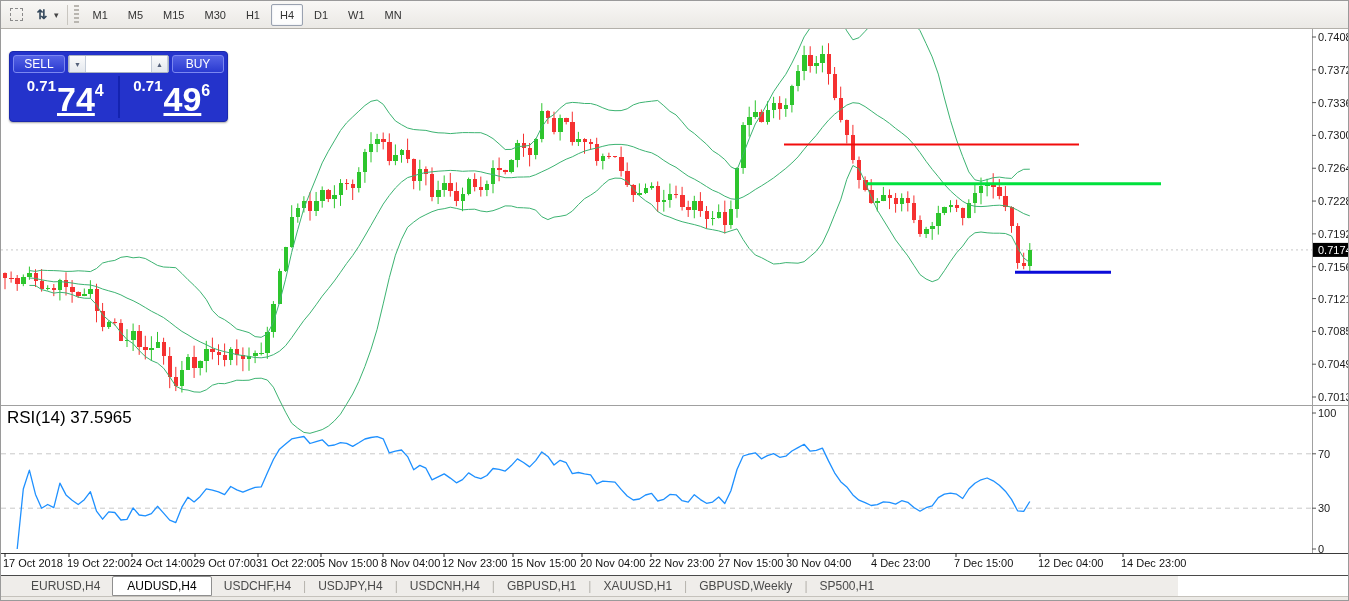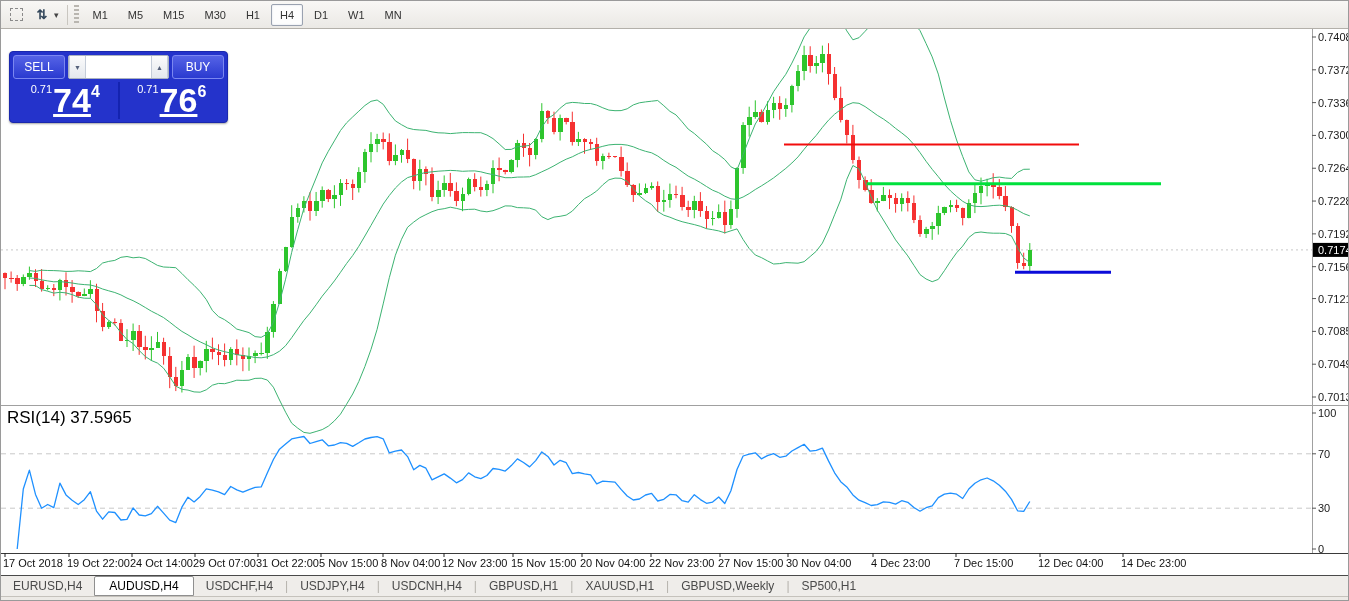--- a/index.html
+++ b/index.html
@@ -17,40 +17,40 @@
   .tf-btn{font-size:11px;color:#333;padding:4px 8px;margin:16px 1px;border:1px solid transparent;border-radius:2px;cursor:default;}
   .tf-btn.active{background:#fdfdfd;border:1px solid #9aa2b0;box-shadow:inset 0 0 2px #d8dde6;}
 
   
   #chart-title{position:absolute;left:10px;top:33px;font-size:12px;color:#000;z-index:5;}
   #chart-title .tri{font-size:9px;margin-right:5px;}
   #chart-title span{margin-right:4px;}
 
   
   #trade-panel{position:absolute;left:8px;top:50px;width:219px;z-index:6;background:#2433cb;border:1px solid #1a28ad;border-radius:4px;padding:3px;box-sizing:border-box;box-shadow:0 1px 2px rgba(0,0,0,.35);}
-  .tp-row1{display:flex;gap:3px;height:24px;}
+  .tp-row1{display:flex;gap:3px;height:18px;}
   .tp-btn{flex:0 0 52px;background:linear-gradient(#5563e6,#2a3ad0);color:#fff;border:1px solid #7b87f0;border-radius:3px;font-size:12px;font-family:"Liberation Sans",sans-serif;padding:0;cursor:pointer;}
   .tp-vol{flex:1;display:flex;background:#fff;border:1px solid #aab2c0;border-radius:2px;overflow:hidden;align-items:stretch;}
   .spin{width:17px;background:linear-gradient(#fbfbfb,#e4e8ee);border:none;border-left:1px solid #c4ccd8;border-right:1px solid #c4ccd8;color:#55617a;font-size:7px;padding:0;cursor:pointer;}
   .tp-vol input{flex:1;border:none;outline:none;text-align:right;padding-right:8px;font-size:13px;color:#000;font-family:"Liberation Sans",sans-serif;min-width:0;margin-top:44px;}
   .tp-row2{display:flex;margin-top:3px;}
   .price-box{flex:1;display:flex;align-items:flex-end;justify-content:center;color:#fff;padding:1px 0 3px;}
   .price-box.left{border-right:2px solid #1423b0;}
-  .p-small{font-size:11px;font-weight:normal;margin:0 1px 21px 0;}
+  .p-small{font-size:15px;font-weight:bold;margin:0 1px 21px 0;}
   .p-big{font-size:34px;font-weight:bold;line-height:.88;text-decoration:underline;}
   .p-sup{font-size:16px;font-weight:bold;position:relative;top:-15px;}
 
   
   #rsi-label{position:absolute;left:6px;top:407px;font-size:17px;color:#000;z-index:5;}
 
   
   #chart-svg{position:absolute;left:0;top:28px;}
 
   
-  #tabs-bar{position:absolute;left:0;top:575px;width:1349px;height:20px;background:#efedea;display:flex;align-items:center;box-sizing:border-box;font-size:12px;color:#4a4a4a;}
+  #tabs-bar{position:absolute;left:0;top:575px;width:1177px;height:20px;background:#efedea;display:flex;align-items:center;padding-left:18px;box-sizing:border-box;font-size:12px;color:#4a4a4a;}
   .tab{padding:2px 12px;cursor:pointer;white-space:nowrap;}
   .tab.active{background:#fff;border:1px solid #8f8f8f;border-radius:2px 2px 0 0;color:#000;padding:2px 14px;}
   .tab-sep{color:#b5b2ac;}
   #bottom-strip{position:absolute;left:0;top:595px;width:1349px;height:6px;background:#eceae6;border-top:1px solid #c5c2bc;box-sizing:border-box;}
 </style>
 </head>
 <body>
 
 <div id="app">
 
@@ -89,21 +89,21 @@
       <button class="tp-btn">BUY</button>
     </div>
     <div class="tp-row2">
       <div class="price-box left">
         <span class="p-small">0.71</span>
         <span class="p-big">74</span>
         <span class="p-sup">4</span>
       </div>
       <div class="price-box">
         <span class="p-small">0.71</span>
-        <span class="p-big">76</span>
+        <span class="p-big">49</span>
         <span class="p-sup">6</span>
       </div>
     </div>
   </div>
 
   <div id="rsi-label">
     <span>RSI(14)</span> <span>37.5965</span>
   </div>
 
   <svg id="chart-svg" width="1349" height="547">

